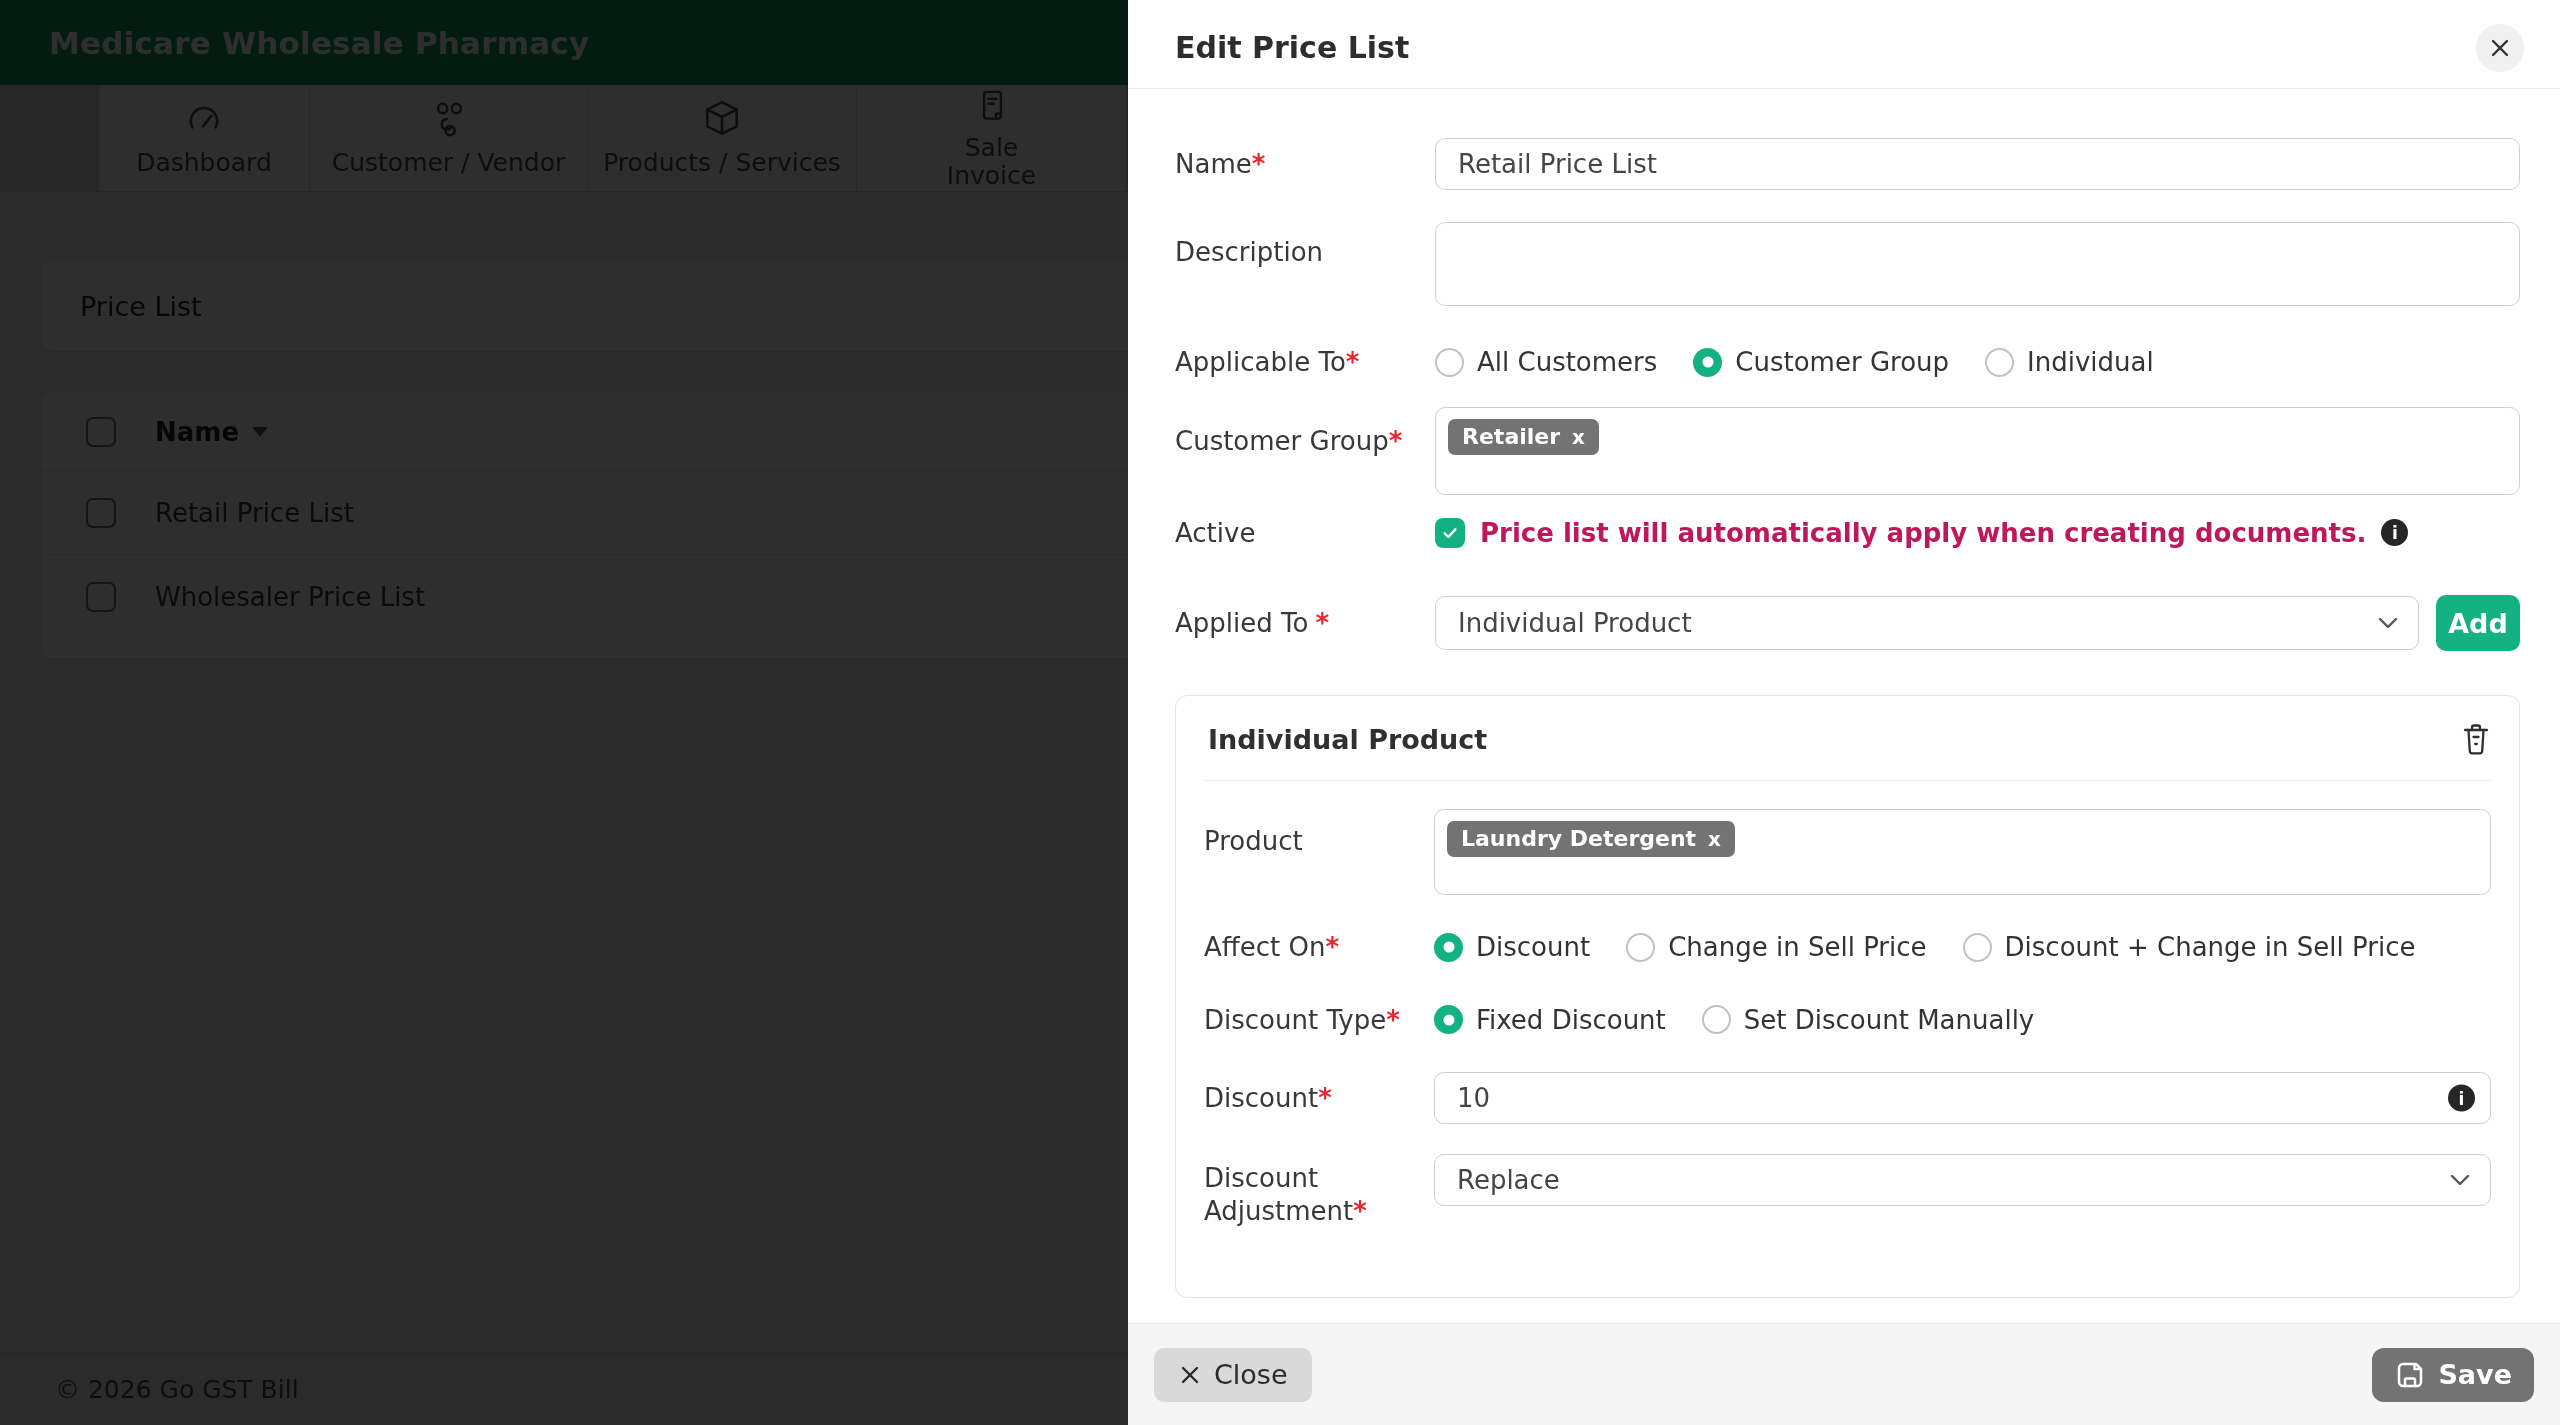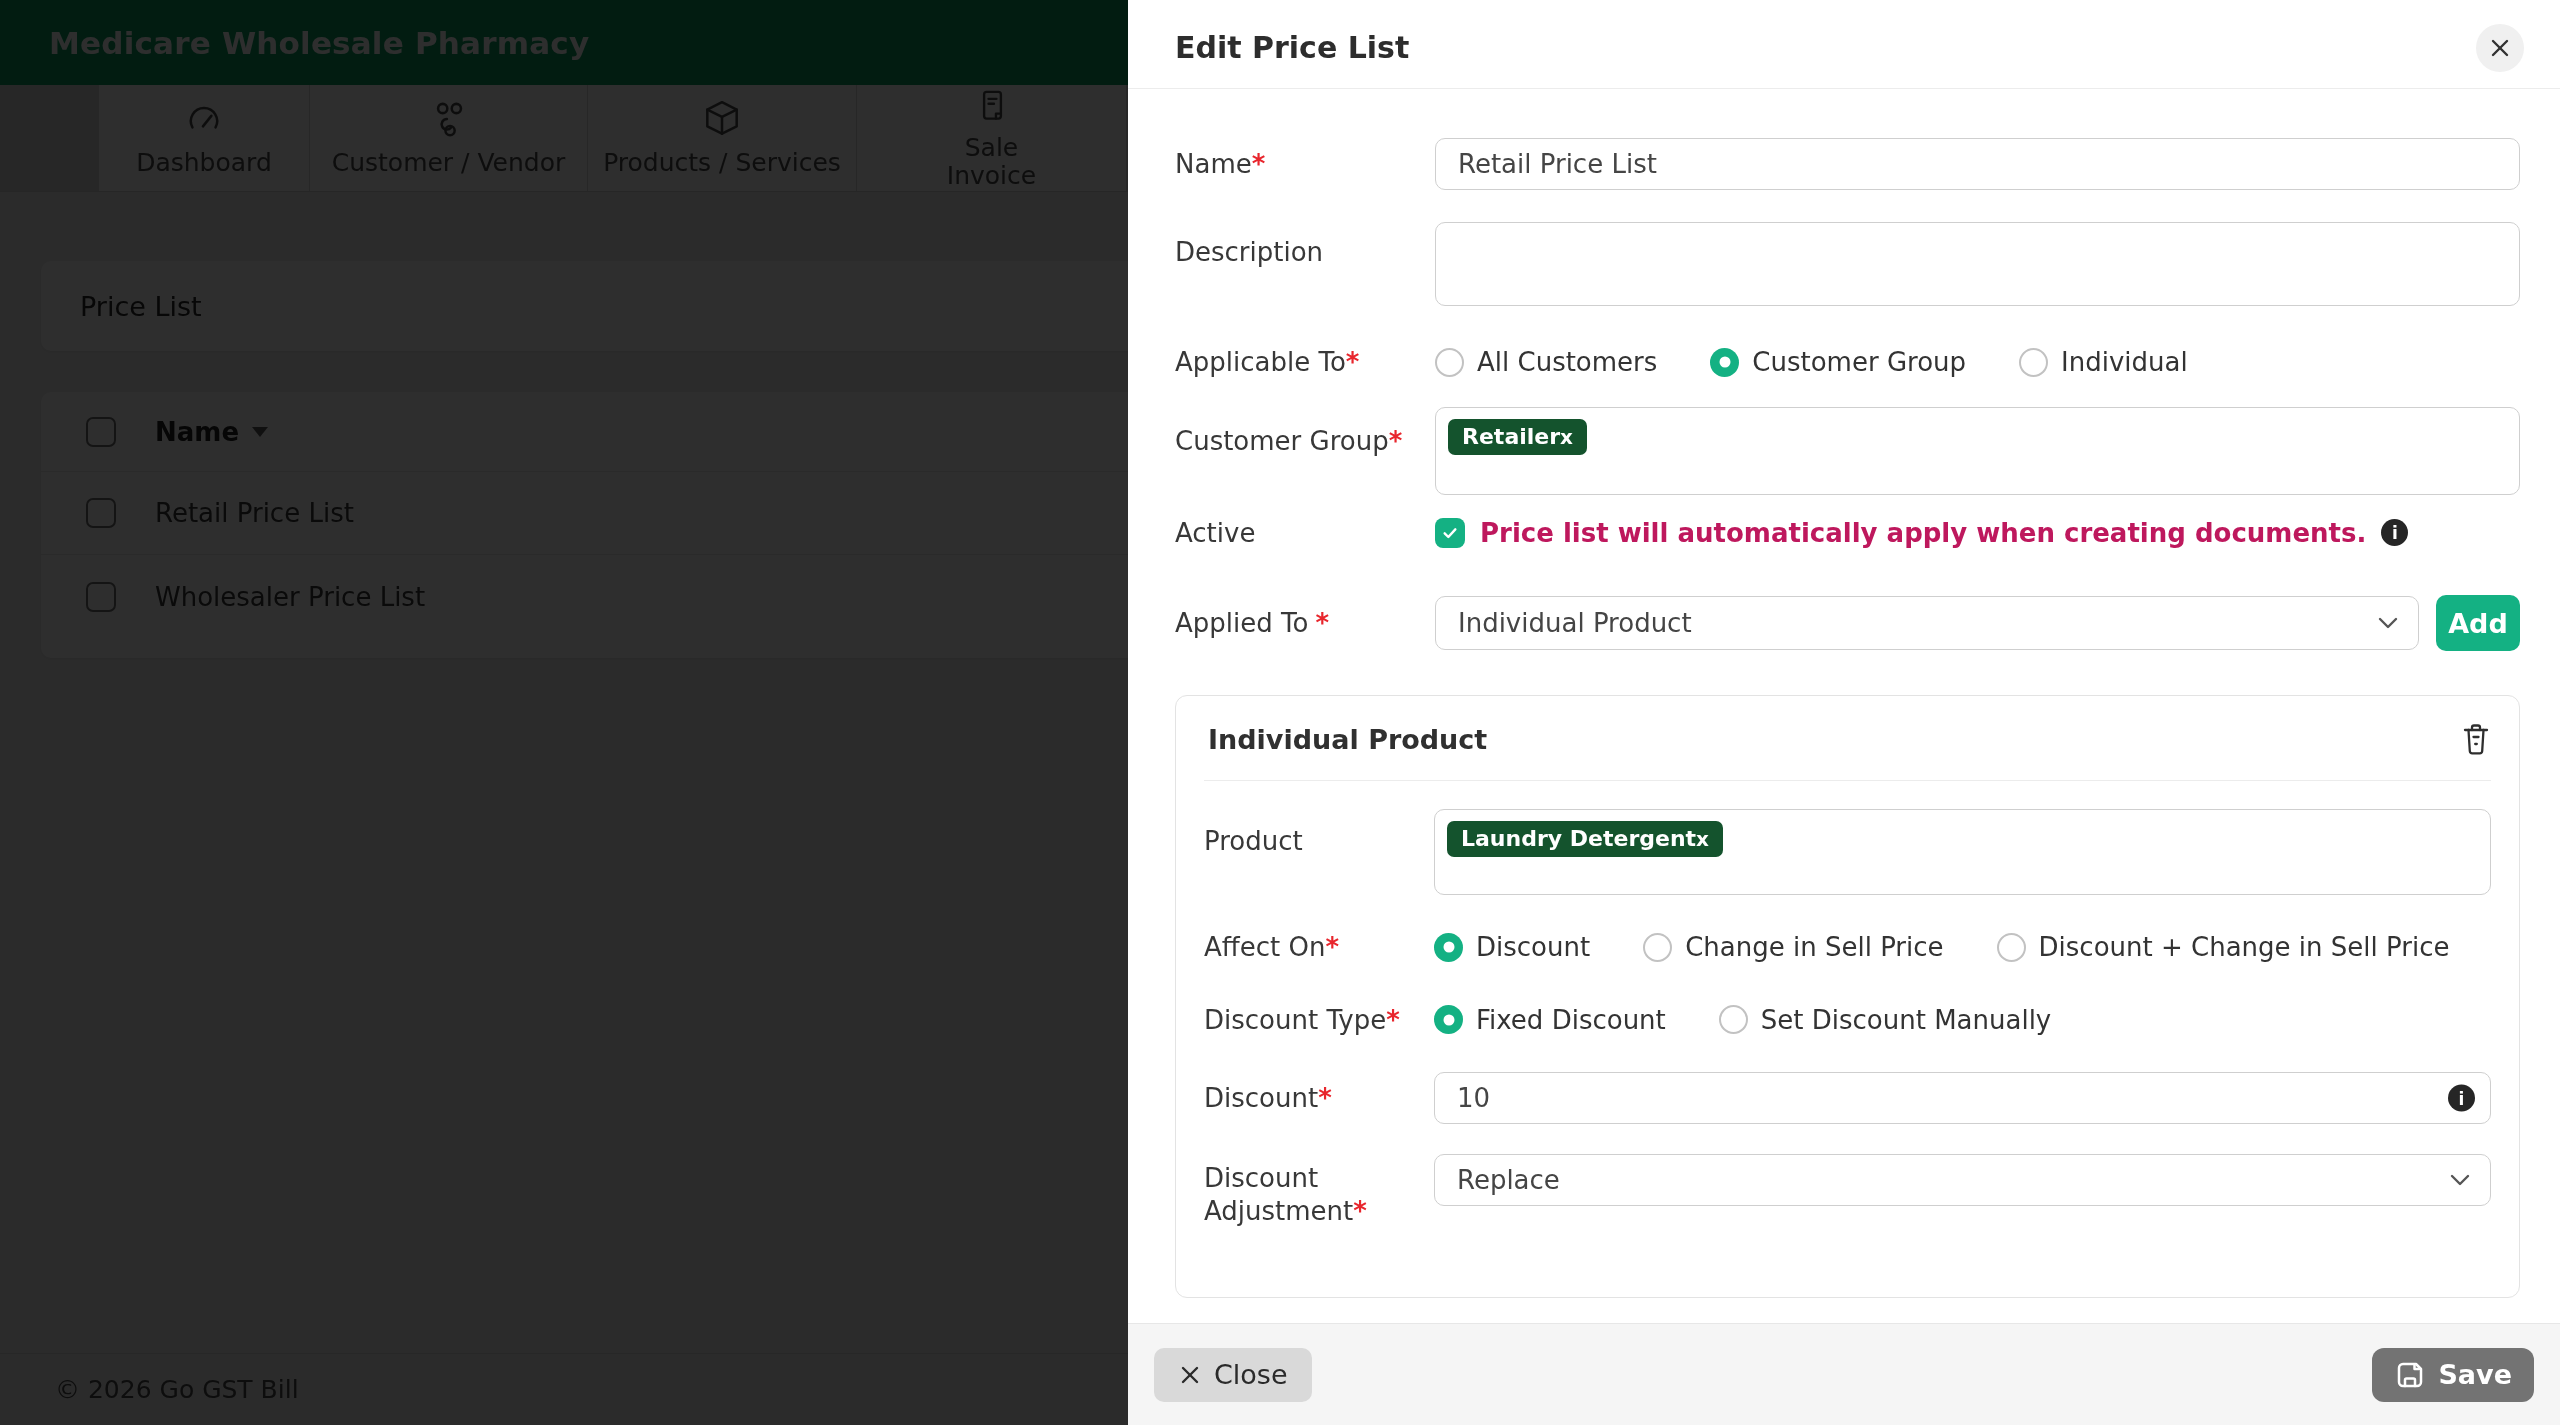--- a/index.html
+++ b/index.html
@@ -55,25 +55,25 @@
   .frow.top{align-items:flex-start;}
   .flabel{font-size:26px;color:#383838;line-height:1.25;}
   .req{color:#e8262d;font-weight:700;}
   .req.gap{margin-left:7px;}
   input.tinput{height:52px;width:100%;border:1px solid #cfcfcf;border-radius:10px;padding:0 22px;
          font-size:26px;color:#454545;background:#fff;box-sizing:border-box;font-family:inherit;outline:none;}
   textarea.tarea{height:84px;width:100%;border:1px solid #cfcfcf;border-radius:10px;box-sizing:border-box;
          resize:none;font-family:inherit;font-size:26px;padding:12px 22px;outline:none;}
   .tagbox{min-height:88px;border:1px solid #cfcfcf;border-radius:10px;padding:11px 12px;box-sizing:border-box;
           display:flex;align-items:flex-start;background:#fff;}
-  .tag{background:#14532d;color:#fff;font-size:22px;font-weight:700;border-radius:7px;padding:7px 14px;
-       display:inline-flex;align-items:center;gap:0;line-height:1;}
+  .tag{background:#737373;color:#fff;font-size:22px;font-weight:700;border-radius:7px;padding:7px 14px;
+       display:inline-flex;align-items:center;gap:12px;line-height:1;}
   .tag .x{font-size:20px;font-weight:700;cursor:pointer;}
 
-  .radio-group{display:flex;align-items:center;gap:53px;}
+  .radio-group{display:flex;align-items:center;gap:36px;}
   .ropt{display:flex;align-items:center;gap:13px;font-size:26px;color:#333;cursor:pointer;}
   .radio{width:29px;height:29px;border-radius:50%;border:2px solid #c2c2c2;box-sizing:border-box;background:#fff;flex:0 0 auto;}
   .radio.on{border:none;background:#14b183;position:relative;}
   .radio.on::after{content:"";position:absolute;left:50%;top:50%;transform:translate(-50%,-50%);
                    width:11px;height:11px;border-radius:50%;background:#fff;}
 
   .active-field{display:flex;align-items:center;gap:15px;}
   .checkbox-on{width:30px;height:30px;border-radius:8px;background:#14b183;display:flex;align-items:center;justify-content:center;cursor:pointer;flex:0 0 auto;}
   .checkbox-on svg{width:20px;height:20px;}
   .checkbox-on polyline{fill:none;stroke:#fff;stroke-width:3.6;stroke-linecap:round;stroke-linejoin:round;}

